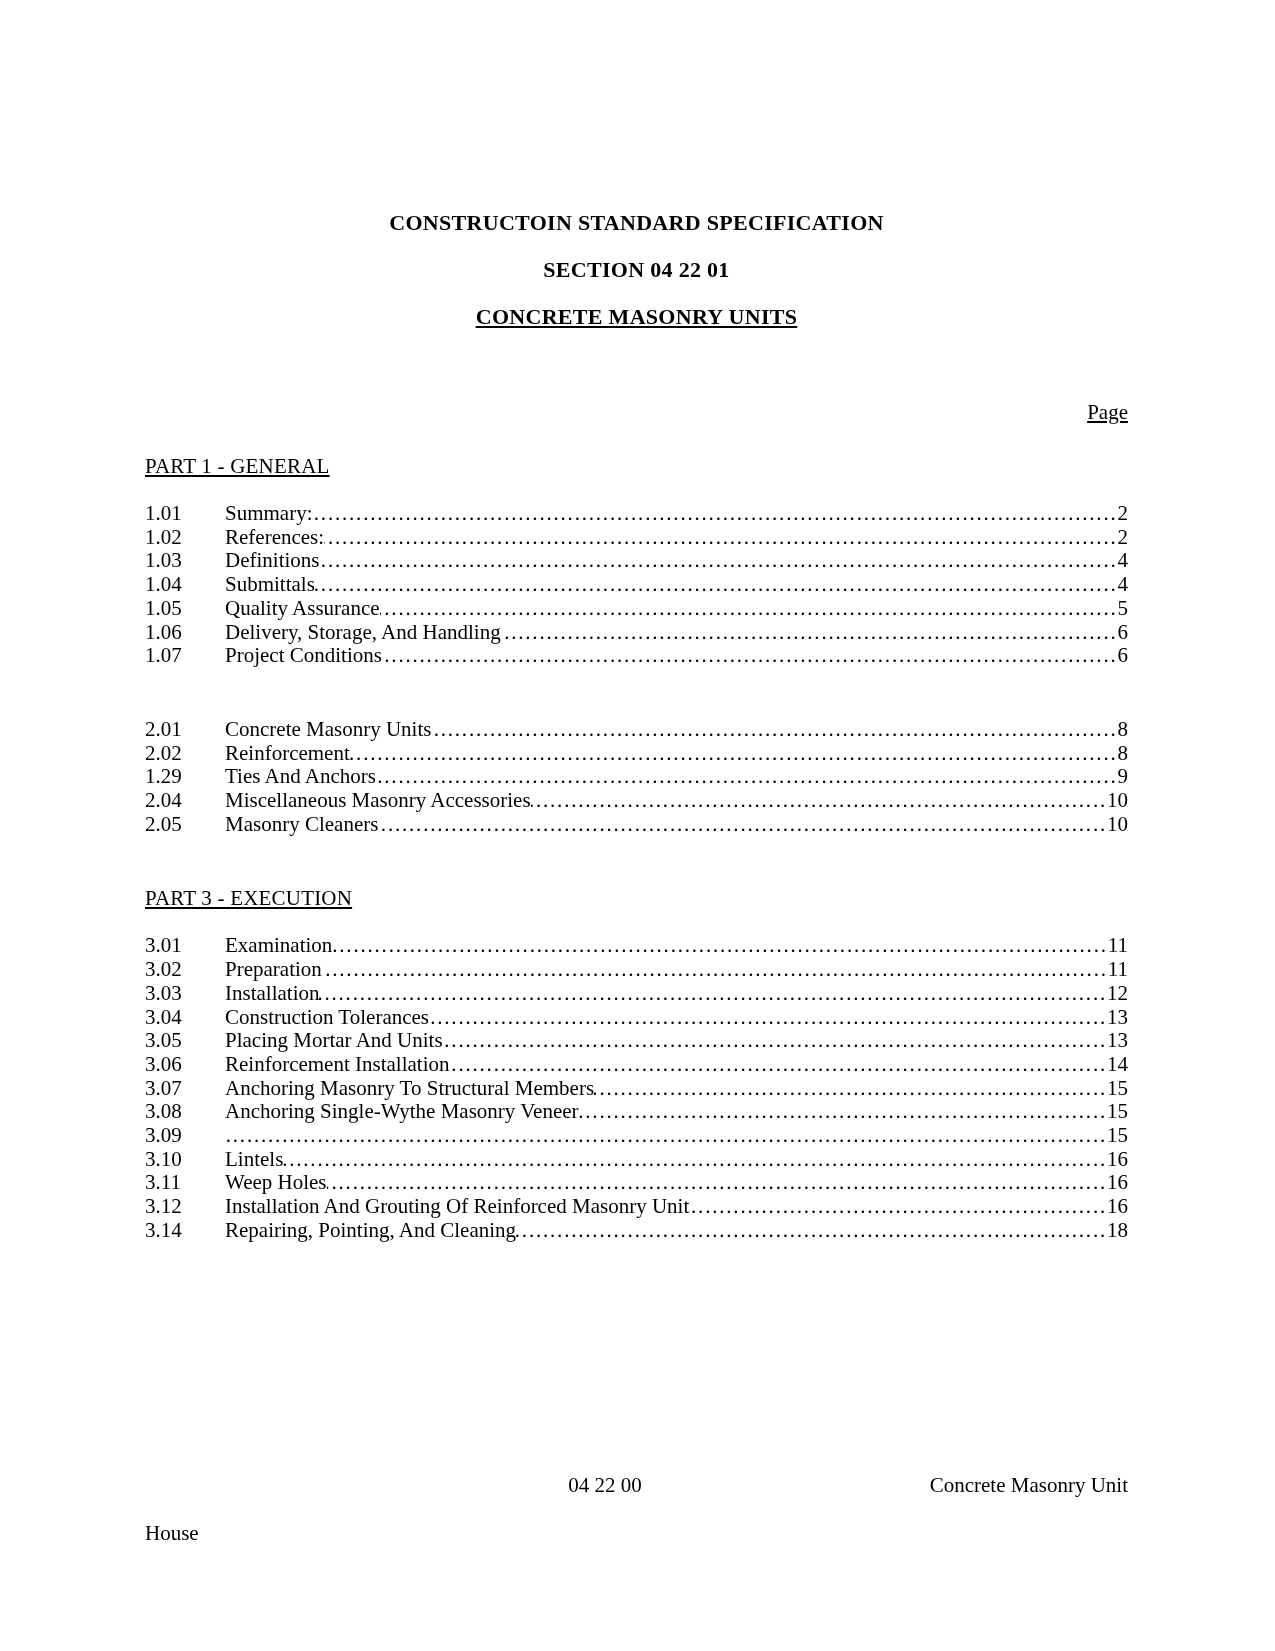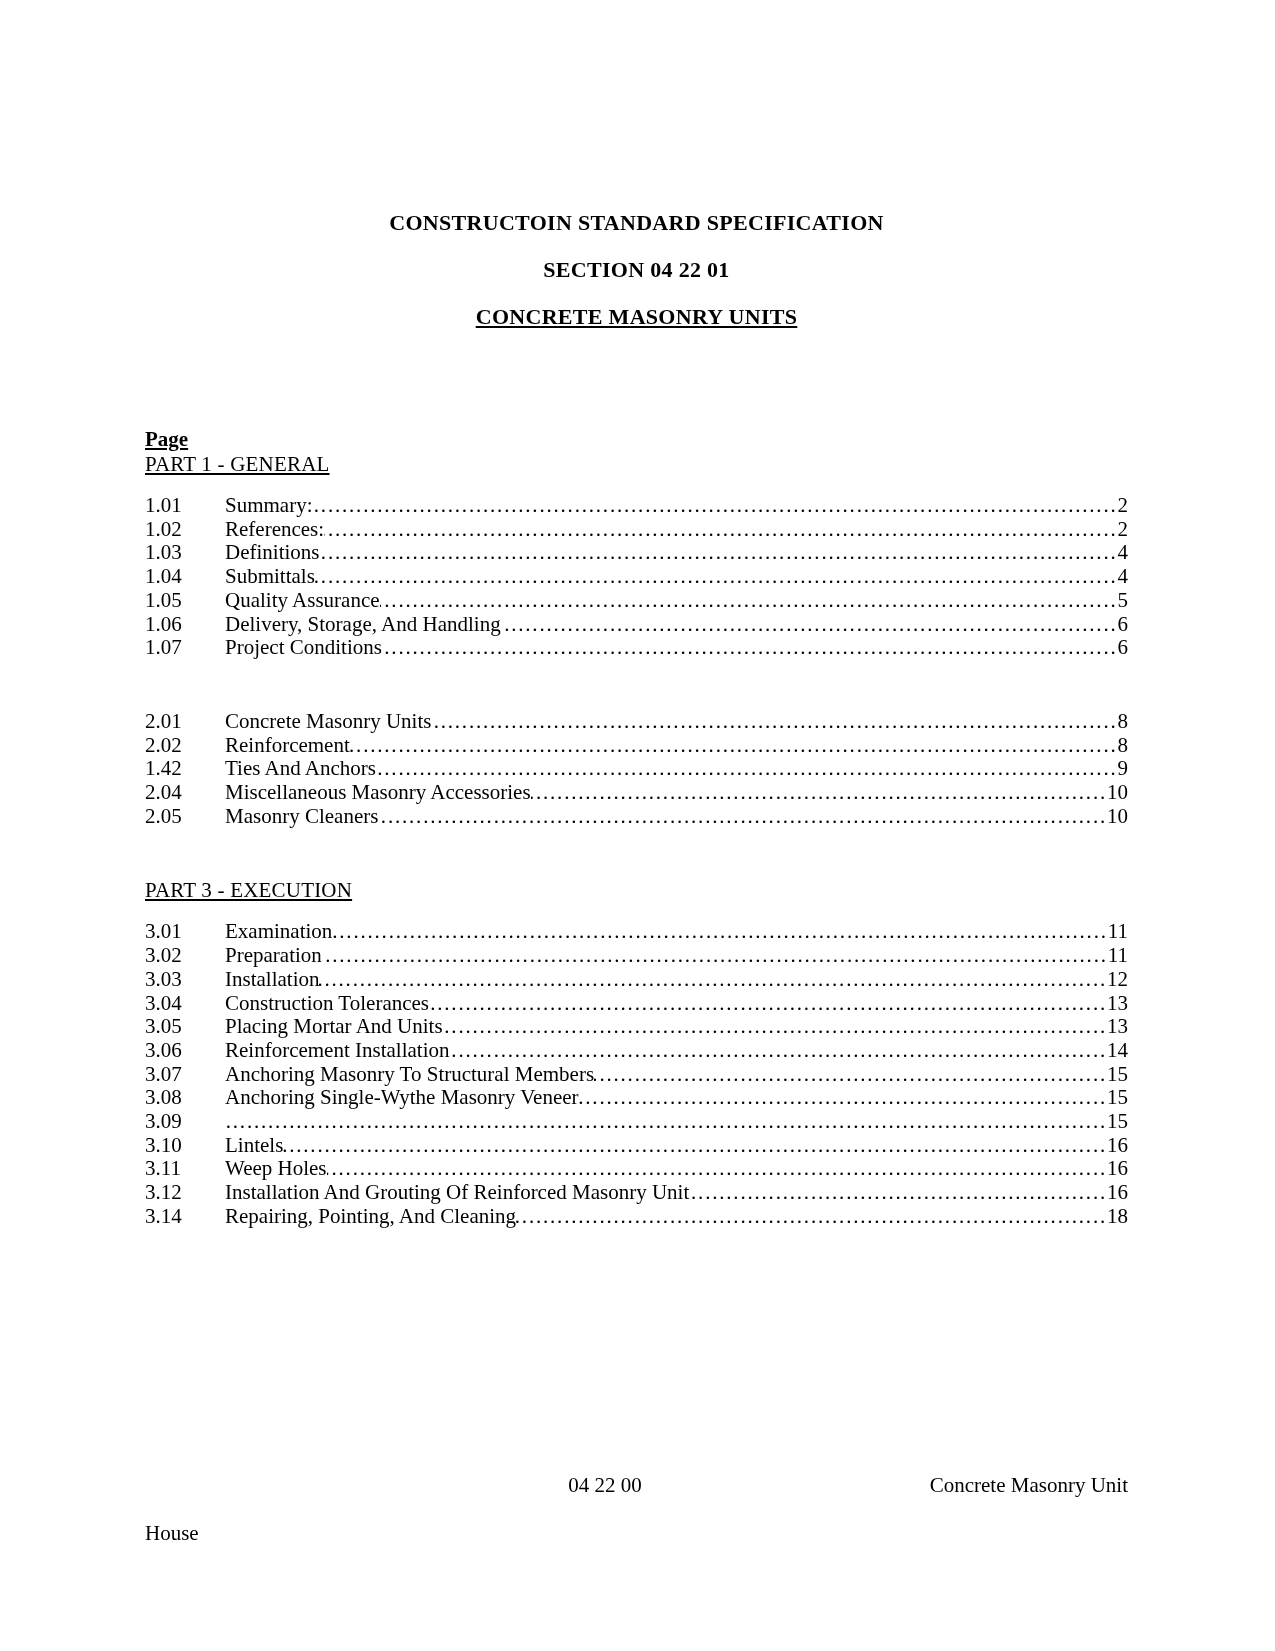--- a/index.html
+++ b/index.html
@@ -35,40 +35,40 @@
     line-height: 25px;
     margin-bottom: 22px;
     letter-spacing: 0.3px;
   }
   .title-line .underlined {
     text-decoration: underline;
   }
 
   
   .page-label-row {
-    margin-top: 98px;
-    text-align: left;
+    margin-top: 71px;
+    text-align: right;
     line-height: 25px;
-    font-weight: bold;
   }
   .page-label {
     text-decoration: underline;
   }
 
   
   .part-heading {
     line-height: 25px;
     text-decoration: underline;
     letter-spacing: 0.2px;
+    margin-top: 29px;
   }
   .toc-part + .toc-part {
     margin-top: 50px;
   }
   .toc-entries {
-    margin-top: 17px;
+    margin-top: 23px;
   }
   .toc-entry {
     display: flex;
     align-items: baseline;
     line-height: 23.7px;
     white-space: nowrap;
   }
   .toc-entry .num {
     flex: 0 0 80px;
   }
@@ -181,21 +181,21 @@
               <span class="leader"></span>
               <span class="pagenum">8</span>
             </div>
             <div class="toc-entry">
               <span class="num">2.02</span>
               <span class="title">Reinforcement</span>
               <span class="leader"></span>
               <span class="pagenum">8</span>
             </div>
             <div class="toc-entry">
-              <span class="num">1.42</span>
+              <span class="num">1.29</span>
               <span class="title">Ties And Anchors</span>
               <span class="leader"></span>
               <span class="pagenum">9</span>
             </div>
             <div class="toc-entry">
               <span class="num">2.04</span>
               <span class="title">Miscellaneous Masonry Accessories</span>
               <span class="leader"></span>
               <span class="pagenum">10</span>
             </div>

